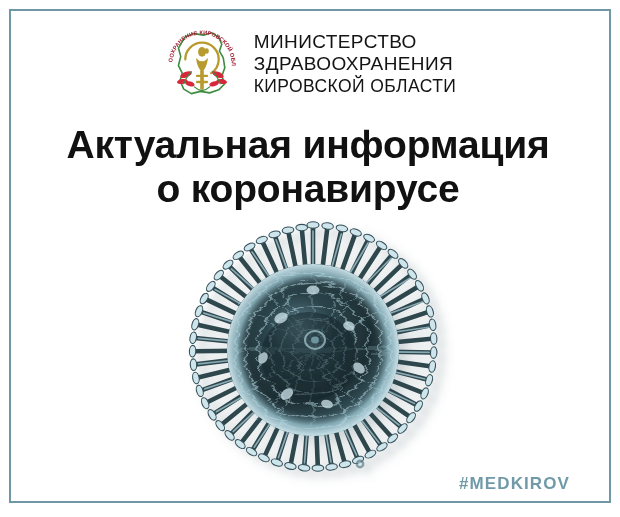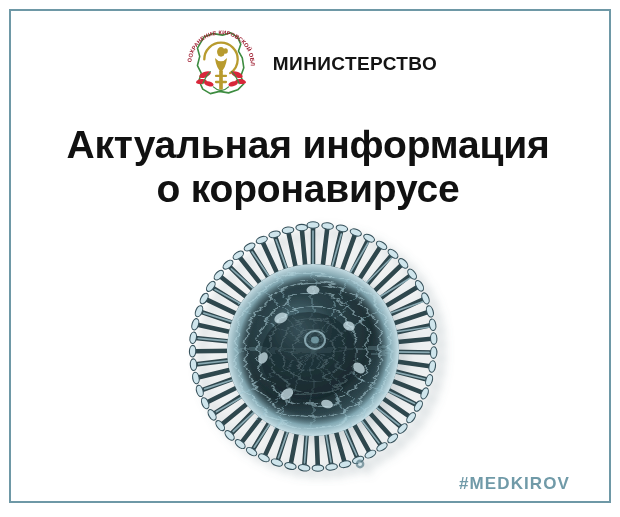--- a/index.html
+++ b/index.html
@@ -56,21 +56,21 @@
   }
 
   .ministry-text {
     display: flex;
     flex-direction: column;
     justify-content: center;
   }
   .ministry-line1,
   .ministry-line2 {
     font-size: 19px;
-    font-weight: 700;
+    font-weight: 400;
     letter-spacing: 0.4px;
     line-height: 1.16;
     color: #141414;
     white-space: nowrap;
   }
   .ministry-line3 {
     font-size: 17.5px;
     font-weight: 400;
     letter-spacing: 0.4px;
     line-height: 1.3;
@@ -165,20 +165,22 @@
         <g fill="none" stroke="#3d8c40" stroke-width="1.5" stroke-linecap="round">
           <path d="M36,60 q-6,6 -10,16"></path>
           <path d="M64,60 q6,6 10,16"></path>
           <path d="M40,80 q4,4 10,5"></path>
           <path d="M60,80 q-4,4 -10,5"></path>
         </g>
       </svg>
 
       <div class="ministry-text">
         <div class="ministry-line1">МИНИСТЕРСТВО</div>
+        <div class="ministry-line2">ЗДРАВООХРАНЕНИЯ</div>
+        <div class="ministry-line3">КИРОВСКОЙ ОБЛАСТИ</div>
       </div>
 
     </div>
   </div>
 
   <div class="headline">
     <span class="ln">Актуальная информация</span>
     <span class="ln">о коронавирусе</span>
   </div>
 

